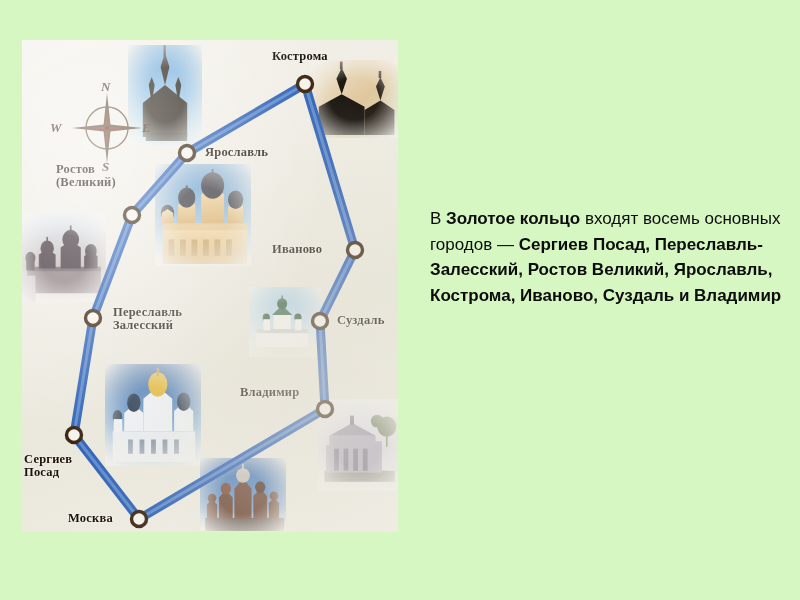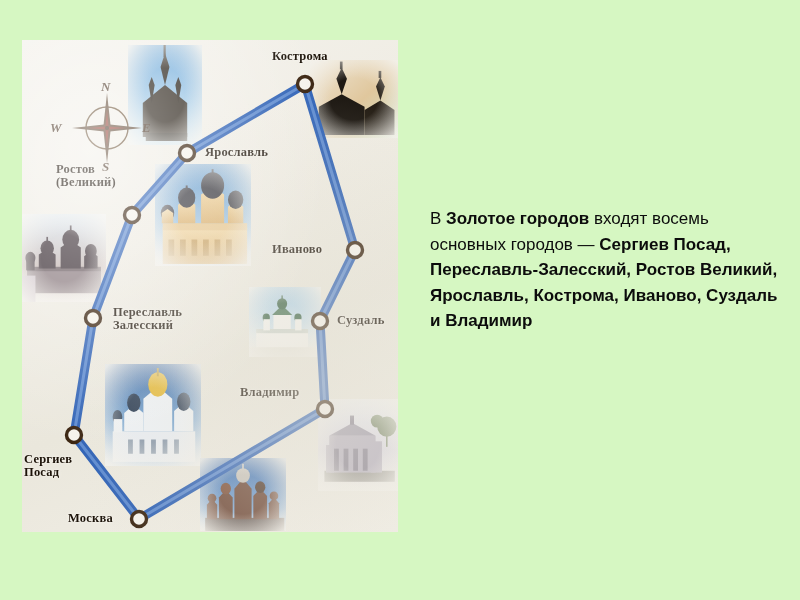--- a/index.html
+++ b/index.html
@@ -365,16 +365,16 @@
         <div class="city-label" style="left: 2px; top: 413px;">Сергиев
 Посад</div>
         <div class="city-label" style="left: 46px; top: 472px;">Москва</div>
         <div class="city-label" style="left: 218px; top: 346px;">Владимир</div>
         <div class="city-label" style="left: 315px; top: 274px;">Суздаль</div>
         <div class="city-label" style="left: 250px; top: 203px;">Иваново</div>
       </div>
   </div>
 
   <div id="text-block">
-    <span>В </span><b>Золотое городов</b><span> входят восемь основных городов — </span><b>Сергиев Посад, Переславль-Залесский, Ростов Великий, Ярославль, Кострома, Иваново, Суздаль и Владимир</b>
+    <span>В </span><b>Золотое кольцо</b><span> входят восемь основных городов — </span><b>Сергиев Посад, Переславль-Залесский, Ростов Великий, Ярославль, Кострома, Иваново, Суздаль и Владимир</b>
   </div>
 
 </div>
 
 </body></html>

